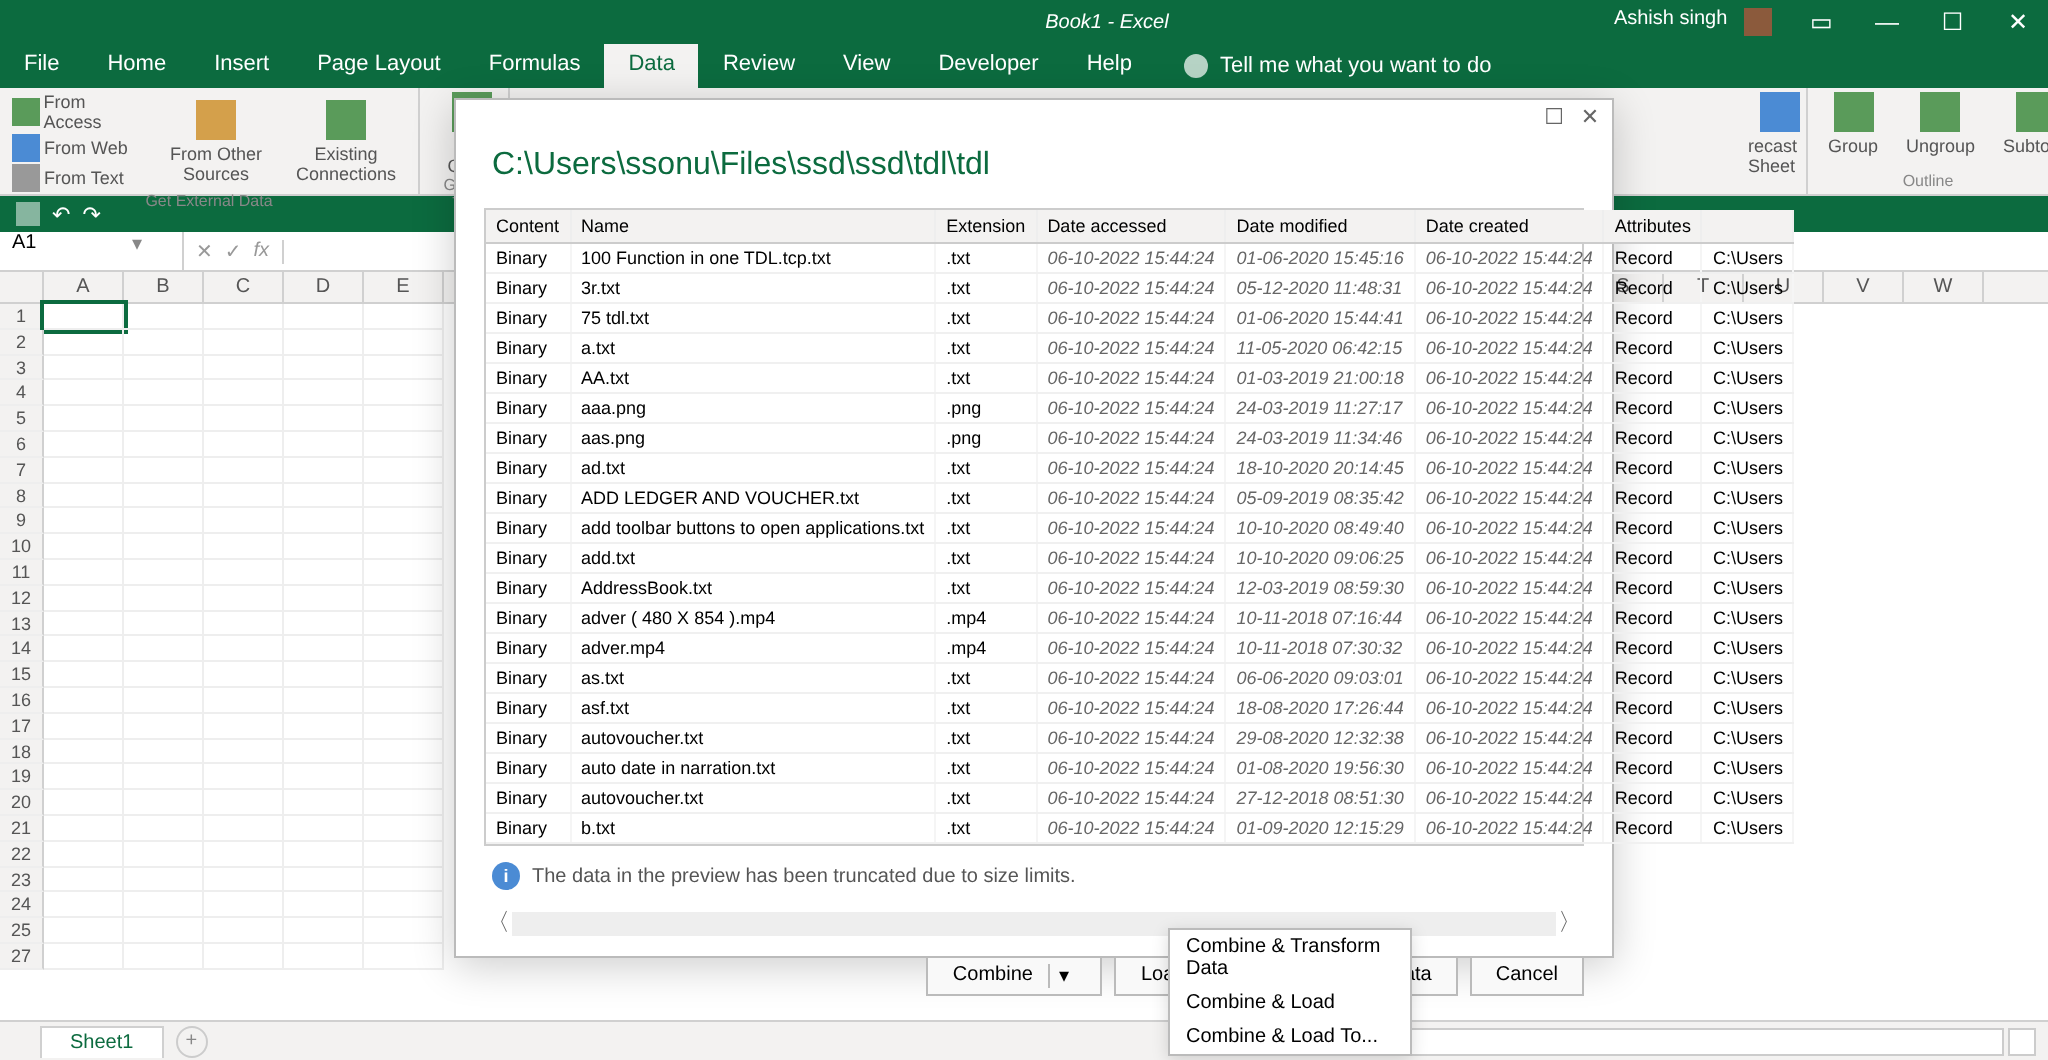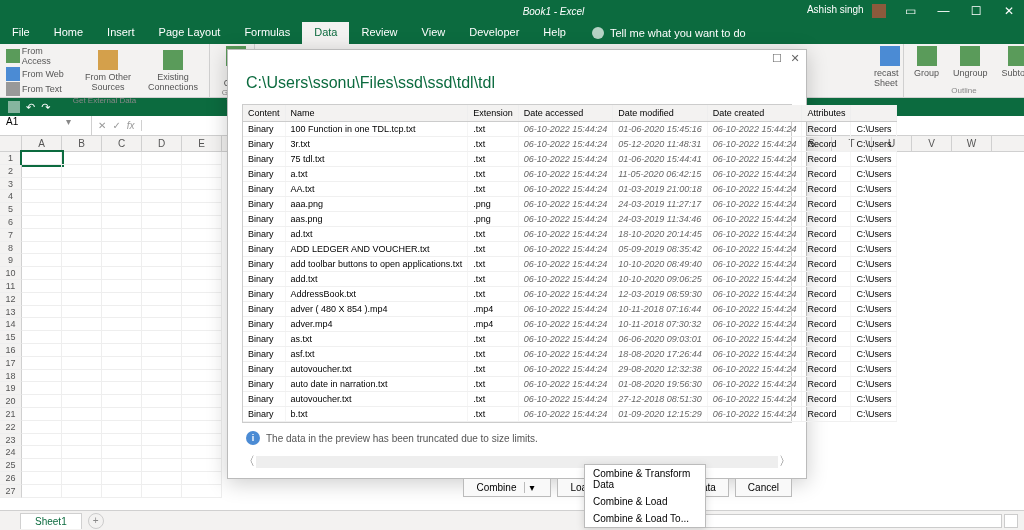--- a/index.html
+++ b/index.html
@@ -408,28 +408,20 @@
       </div>
       <div class="row">
         <div class="rh">25</div>
         <div class="cell"></div>
         <div class="cell"></div>
         <div class="cell"></div>
         <div class="cell"></div>
         <div class="cell"></div>
       </div>
       <div class="row">
-        <div class="rh">26</div>
-        <div class="cell"></div>
-        <div class="cell"></div>
-        <div class="cell"></div>
-        <div class="cell"></div>
-        <div class="cell"></div>
-      </div>
-      <div class="row">
         <div class="rh">27</div>
         <div class="cell"></div>
         <div class="cell"></div>
         <div class="cell"></div>
         <div class="cell"></div>
         <div class="cell"></div>
       </div>
     </div>
 </div>
 

